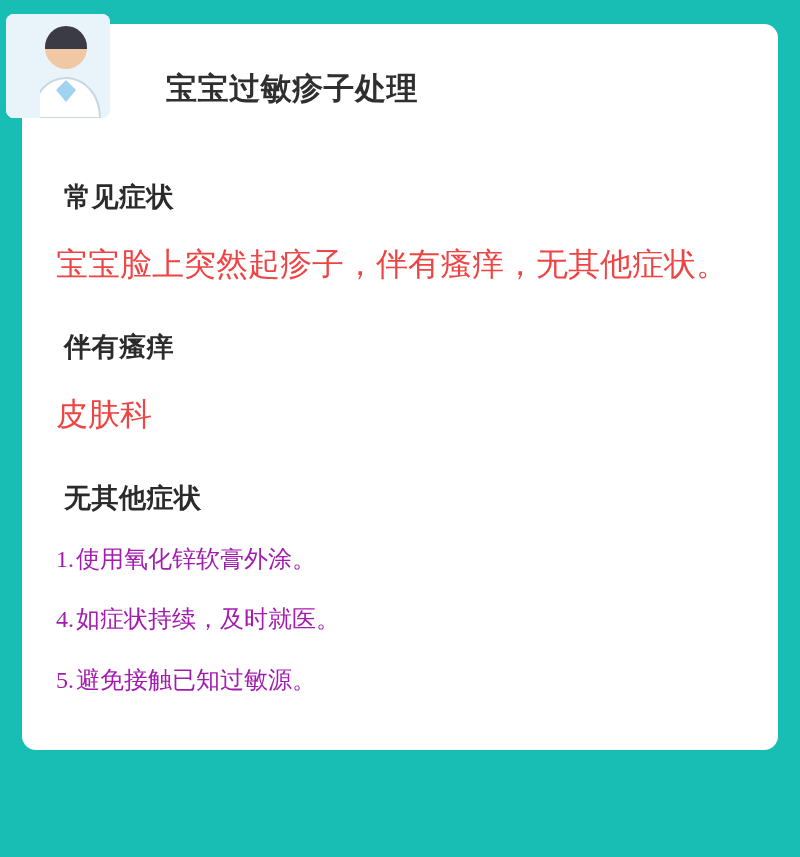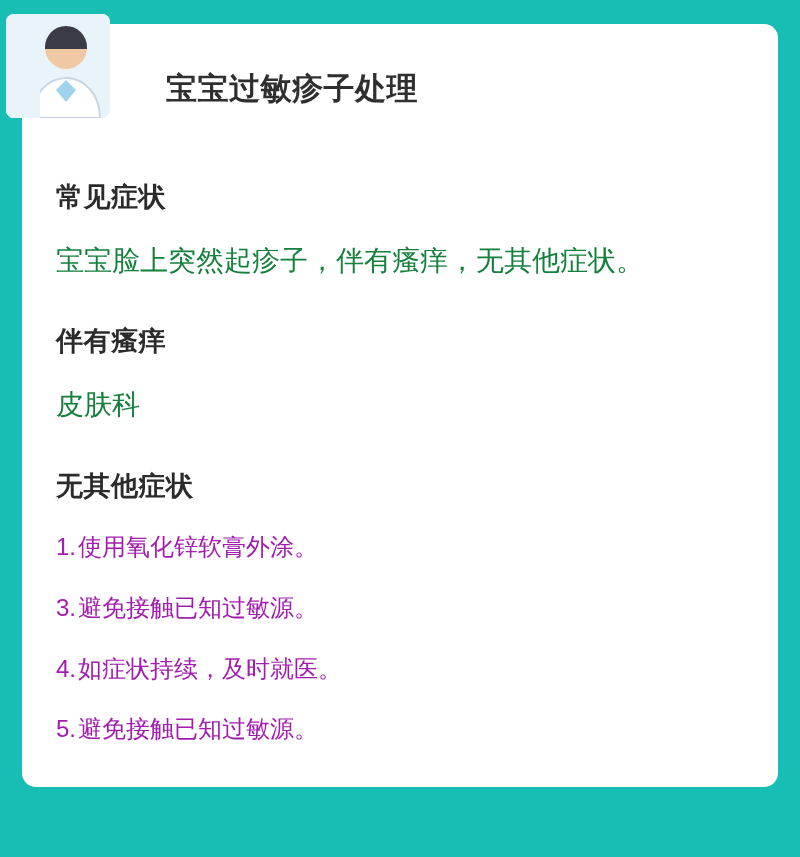--- a/index.html
+++ b/index.html
@@ -13,20 +13,21 @@
     font-family: "Liberation Sans", sans-serif;
     overflow: hidden;
   }
 
   .page {
     position: relative;
     width: 800px;
     height: 761px;
     box-sizing: border-box;
     padding: 24px 22px 0 22px;
+    font-family: Liberation Serif, serif;
   }
 
   .card {
     position: relative;
     background: #ffffff;
     border-radius: 14px;
     padding: 28px 34px 40px 34px;
     box-sizing: border-box;
     min-height: 726px;
   }
@@ -50,28 +51,28 @@
     line-height: 1.25;
     color: #2f2f2f;
     font-weight: 700;
     letter-spacing: 0.5px;
   }
 
   .section-heading {
     font-size: 27px;
     font-weight: 700;
     color: #2b2b2b;
-    margin: 42px 0 0 0;
+    margin: 42px 0 0 8px;
     letter-spacing: 0.5px;
   }
   .section-heading.first { margin-top: 70px; }
 
   .body-text {
-    font-size: 28px;
-    color: #15803d;
+    font-size: 32px;
+    color: #ef4444;
     margin: 26px 0 0 0;
     line-height: 1.45;
   }
 
   .steps {
     margin: 26px 0 0 0;
     padding: 0;
     list-style: none;
   }
   .steps li {
@@ -116,23 +117,20 @@
     <div class="section-heading">伴有瘙痒</div>
     <p class="body-text">皮肤科</p>
 
     <div class="section-heading">无其他症状</div>
 
     <ul class="steps">
       <li>
         <span class="step-num">1.</span><span>使用氧化锌软膏外涂。</span>
       </li>
       <li>
-        <span class="step-num">3.</span><span>避免接触已知过敏源。</span>
-      </li>
-      <li>
         <span class="step-num">4.</span><span>如症状持续，及时就医。</span>
       </li>
       <li>
         <span class="step-num">5.</span><span>避免接触已知过敏源。</span>
       </li>
     </ul>
 
   </div>
 
   <div class="footer">

